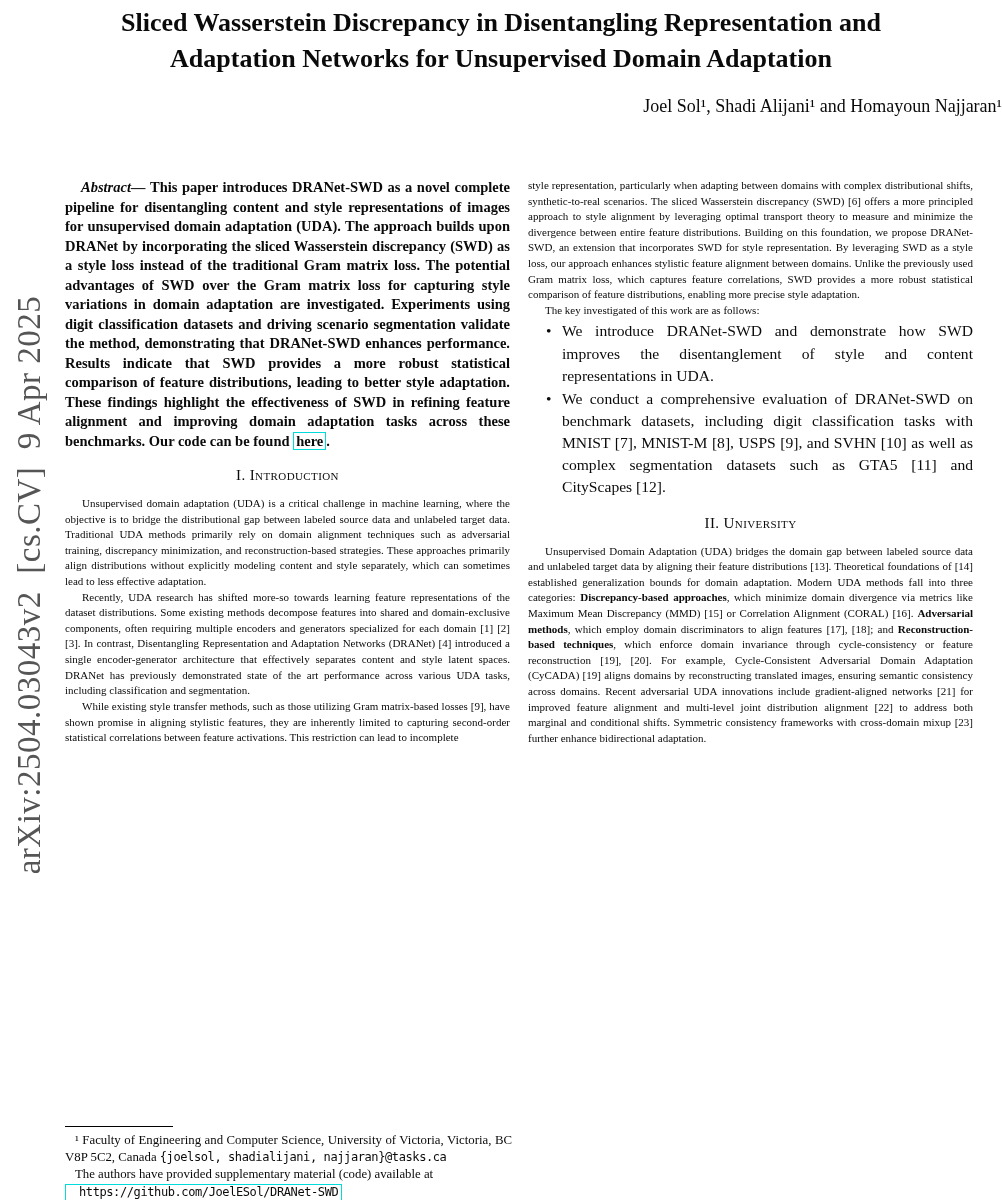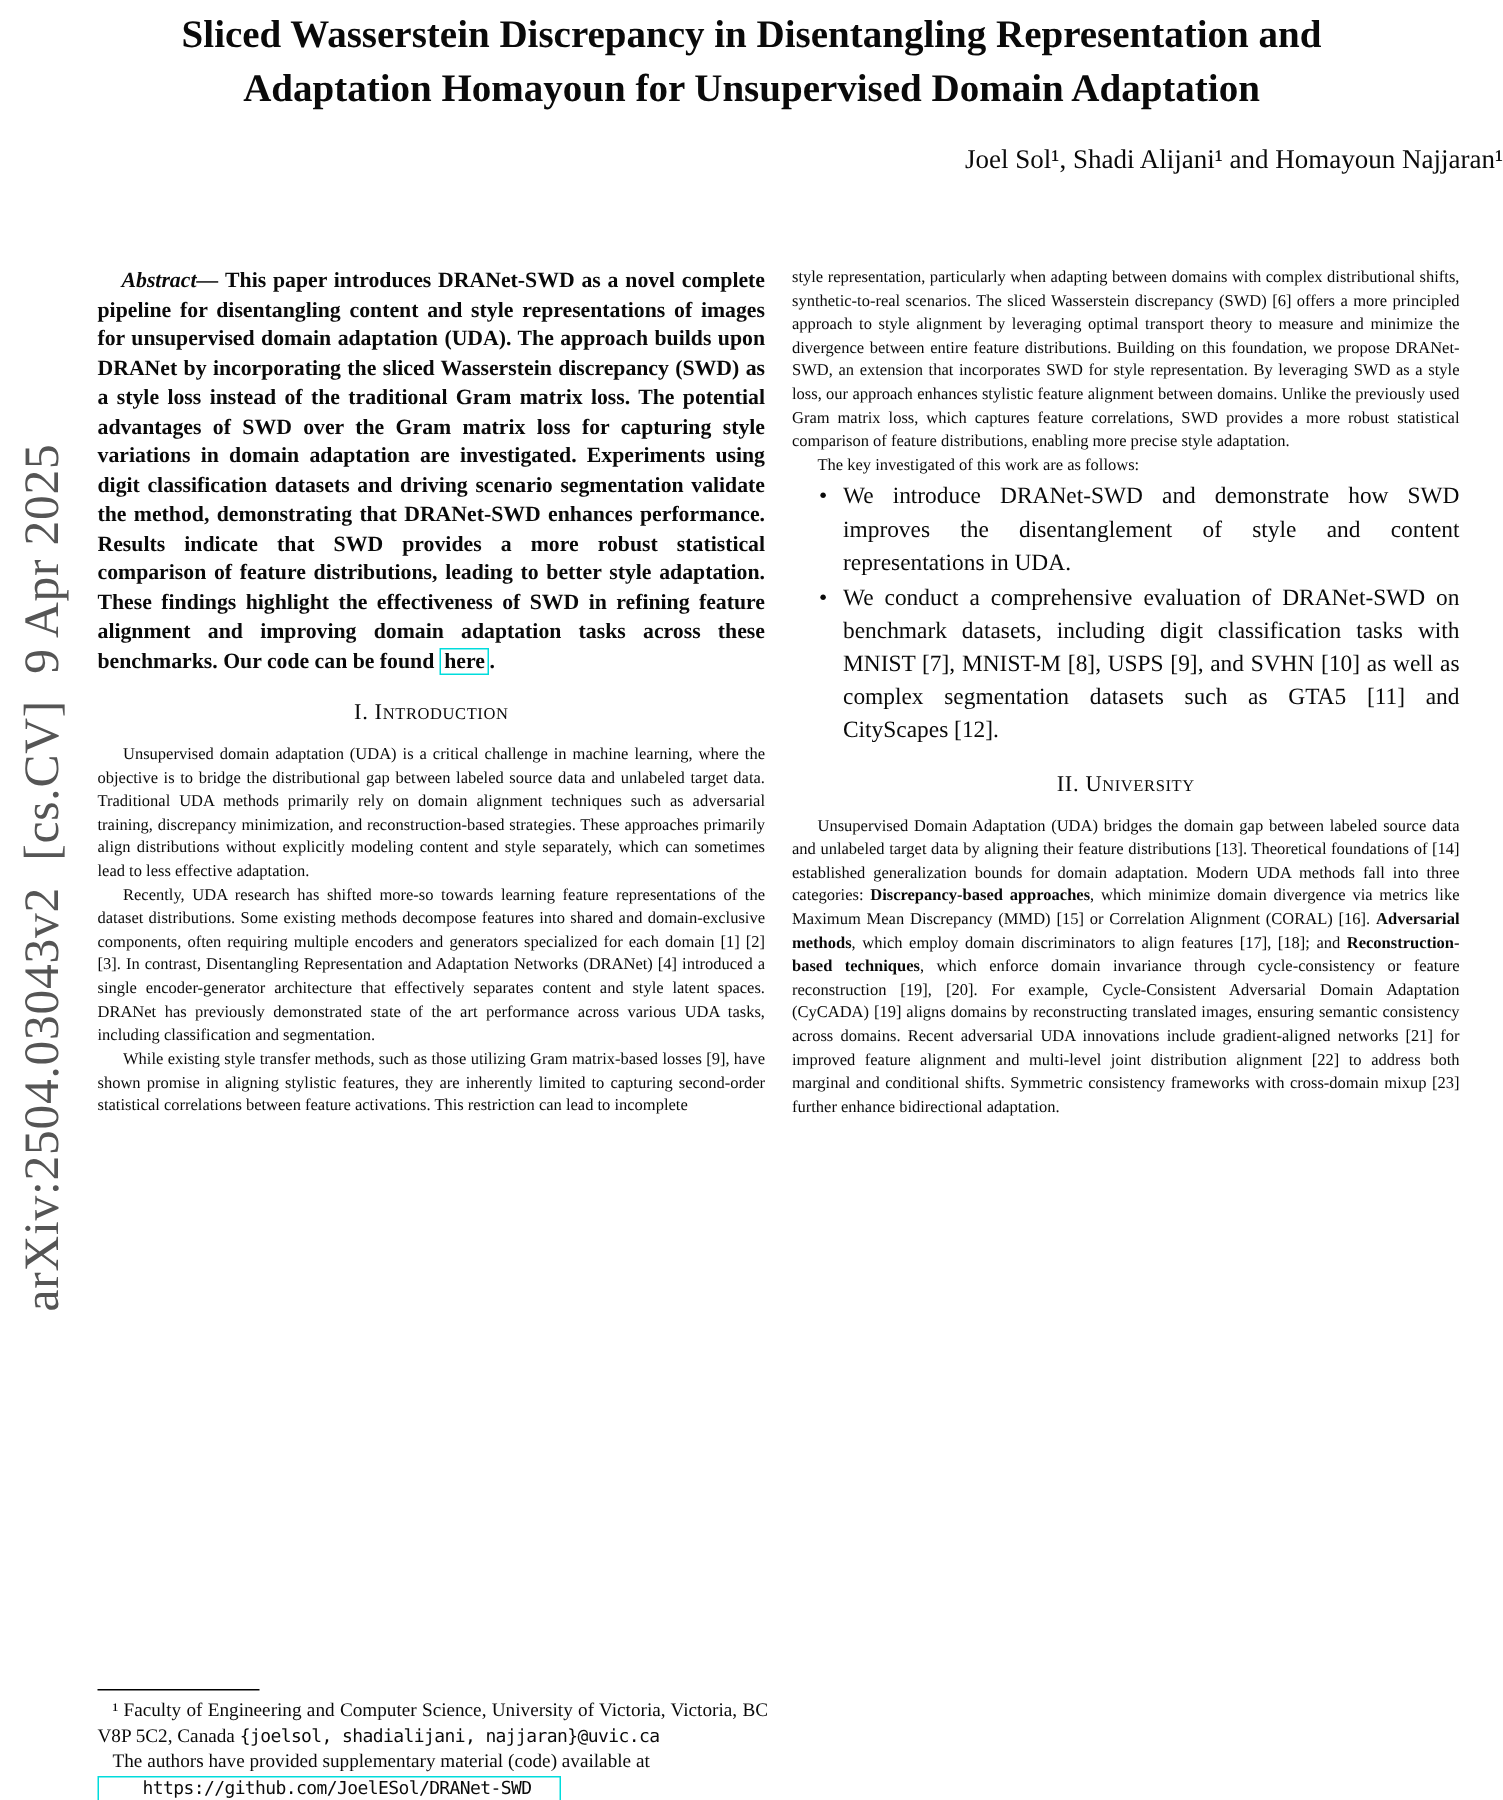--- a/index.html
+++ b/index.html
@@ -68,31 +68,31 @@
   .footnote-rule { width:108px; border-top:1.2px solid #000; margin-bottom:5px; }
   .footnote p { text-indent:10px; }
   .mono {
     font-family:"DejaVu Sans Mono", monospace;
     font-size:12px; letter-spacing:-0.4px;
   }
   a.link-box {
     color:#0a0a0a; text-decoration:none;
     border:1.6px solid #00dcdc; padding:0 2px;
   }
-  a.url-box { display:inline-block; margin-top:1px; padding:0 19px; }
+  a.url-box { display:inline-block; margin-top:1px; padding:0 3px; }
   b { font-weight:bold; }
 </style>
 </head>
 <body>
 
 <div class="page">
 
   <div class="arxiv-label">arXiv:2504.03043v2  [cs.CV]  9 Apr 2025</div>
 
-  <h1 class="title">Sliced Wasserstein Discrepancy in Disentangling Representation and Adaptation Homayoun for Unsupervised Domain Adaptation</h1>
+  <h1 class="title">Sliced Wasserstein Discrepancy in Disentangling Representation and Adaptation Networks for Unsupervised Domain Adaptation</h1>
   <div class="authors">Joel Sol¹, Shadi Alijani¹ and Homayoun Najjaran¹</div>
 
   <div class="columns">
 
     <div class="col">
       <p class="abstract"><span class="abstract-label">Abstract— </span><span>This paper introduces DRANet-SWD as a novel complete pipeline for disentangling content and style representations of images for unsupervised domain adaptation (UDA). The approach builds upon DRANet by incorporating the sliced Wasserstein discrepancy (SWD) as a style loss instead of the traditional Gram matrix loss. The potential advantages of SWD over the Gram matrix loss for capturing style variations in domain adaptation are investigated. Experiments using digit classification datasets and driving scenario segmentation validate the method, demonstrating that DRANet-SWD enhances performance. Results indicate that SWD provides a more robust statistical comparison of feature distributions, leading to better style adaptation. These findings highlight the effectiveness of SWD in refining feature alignment and improving domain adaptation tasks across these benchmarks. Our code can be found </span><a href="#" class="link-box">here</a><span>.</span></p>
 
       <h2 class="section-heading">I. Introduction</h2>
 
       <p class="body-par">Unsupervised domain adaptation (UDA) is a critical challenge in machine learning, where the objective is to bridge the distributional gap between labeled source data and unlabeled target data. Traditional UDA methods primarily rely on domain alignment techniques such as adversarial training, discrepancy minimization, and reconstruction-based strategies. These approaches primarily align distributions without explicitly modeling content and style separately, which can sometimes lead to less effective adaptation.</p>
@@ -110,17 +110,17 @@
 
       <h2 class="section-heading">II. University</h2>
 
       <p class="body-par"><span>Unsupervised Domain Adaptation (UDA) bridges the domain gap between labeled source data and unlabeled target data by aligning their feature distributions [13]. Theoretical foundations of [14] established generalization bounds for domain adaptation. Modern UDA methods fall into three categories: </span><b>Discrepancy-based approaches</b><span>, which minimize domain divergence via metrics like Maximum Mean Discrepancy (MMD) [15] or Correlation Alignment (CORAL) [16]. </span><b>Adversarial methods</b><span>, which employ domain discriminators to align features [17], [18]; and </span><b>Reconstruction-based techniques</b><span>, which enforce domain invariance through cycle-consistency or feature reconstruction [19], [20]. For example, Cycle-Consistent Adversarial Domain Adaptation (CyCADA) [19] aligns domains by reconstructing translated images, ensuring semantic consistency across domains. Recent adversarial UDA innovations include gradient-aligned networks [21] for improved feature alignment and multi-level joint distribution alignment [22] to address both marginal and conditional shifts. Symmetric consistency frameworks with cross-domain mixup [23] further enhance bidirectional adaptation.</span></p>
     </div>
 
   </div>
 
   <div class="footnote">
     <div class="footnote-rule"></div>
-    <p><span>¹ Faculty of Engineering and Computer Science, University of Victoria, Victoria, BC V8P 5C2, Canada </span><span class="mono">{joelsol, shadialijani, najjaran}@uvic.ca</span></p>
+    <p><span>¹ Faculty of Engineering and Computer Science, University of Victoria, Victoria, BC V8P 5C2, Canada </span><span class="mono">{joelsol, shadialijani, najjaran}@tasks.ca</span></p>
     <p><span>The authors have provided supplementary material (code) available at</span><br><a href="#" class="mono link-box url-box">https://github.com/JoelESol/DRANet-SWD</a></p>
   </div>
 
 </div>
 
 </body></html>

